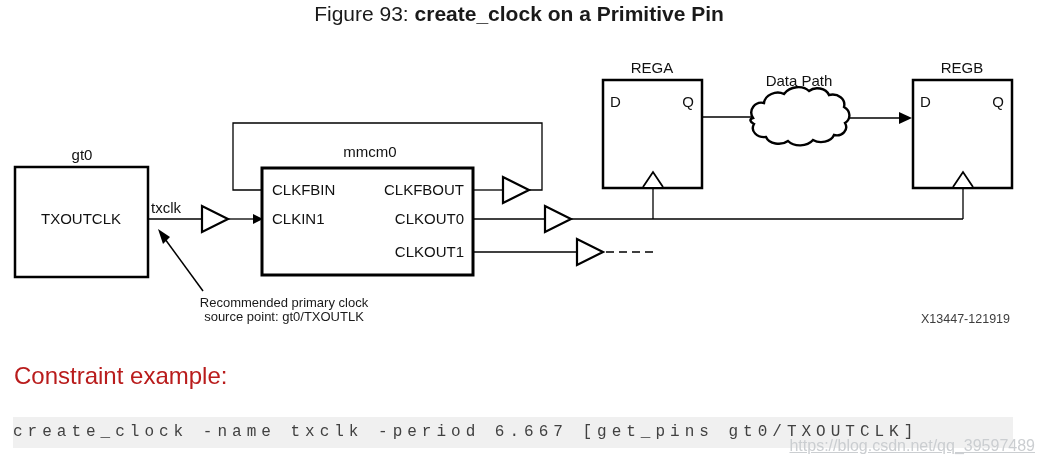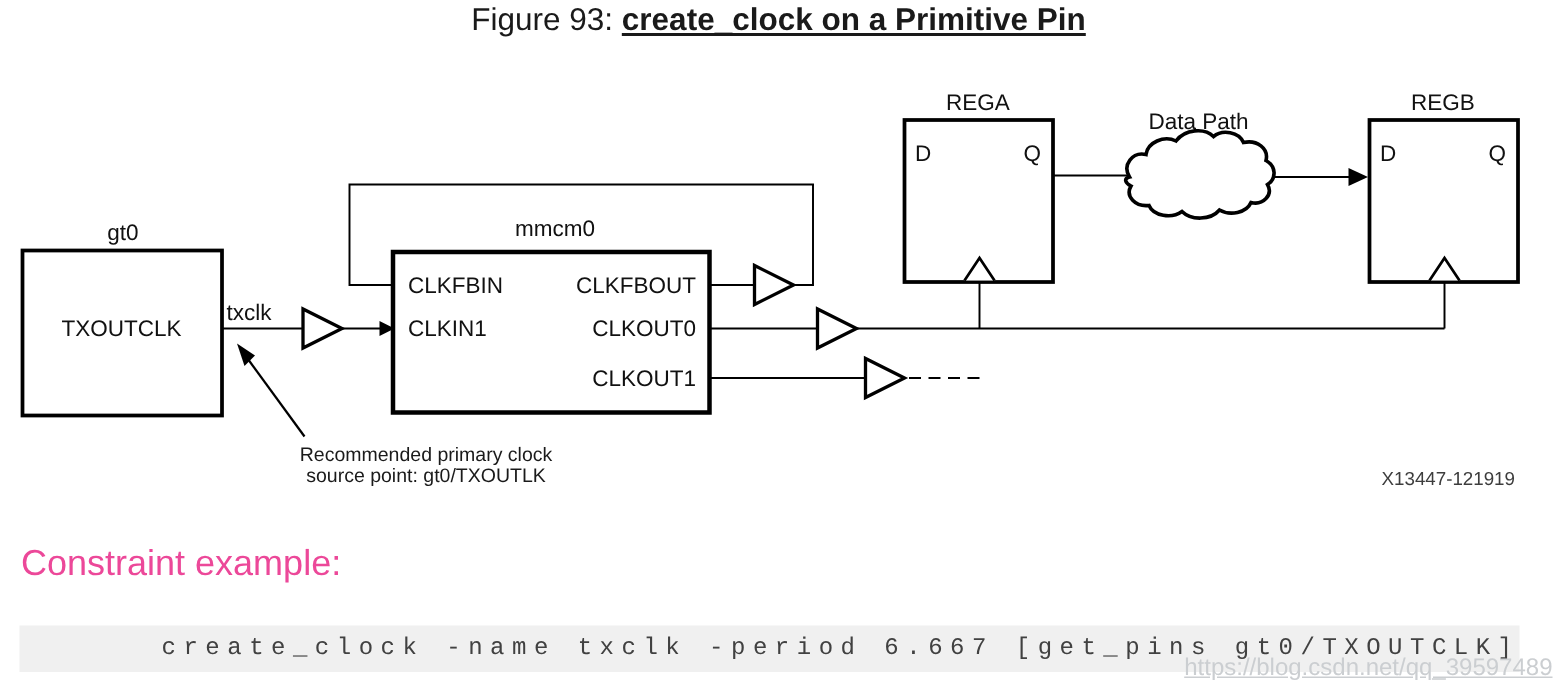--- a/index.html
+++ b/index.html
@@ -16,21 +16,21 @@
     position: absolute;
     top: 2px;
     left: 0;
     width: 100%;
     text-align: center;
     font-size: 21px;
     color: #1a1a1a;
     white-space: nowrap;
   }
   .fig-title .prefix { font-weight: 400; }
-  .fig-title .main { font-weight: 700; font-style: normal; text-decoration: underline; }
+  .fig-title .main { font-weight: 700; font-style: normal; }
   svg.diagram { position: absolute; top: 0; left: 0; }
   svg text {
     font-family: "Liberation Sans", sans-serif;
     font-size: 15px;
     fill: #111111;
   }
   svg text.small { font-size: 13px; fill: #1a1a1a; }
   svg text.figid { font-size: 12.5px; fill: #3d3d3d; }
   .wire { stroke: #000000; stroke-width: 1.3; fill: none; }
   .wire-dashed { stroke: #000000; stroke-width: 1.3; fill: none; stroke-dasharray: 8 5; }
@@ -38,38 +38,37 @@
   .buf { fill: #ffffff; stroke: #000000; stroke-width: 2.2; stroke-linejoin: miter; }
   .arrowhead { fill: #000000; stroke: none; }
   .wedge { fill: #ffffff; stroke: #000000; stroke-width: 1.8; }
   .cloud { fill: #ffffff; stroke: #000000; stroke-width: 2.4; }
   .ann-arrow { stroke: #000000; stroke-width: 1.5; }
   .constraint-heading {
     position: absolute;
     left: 14px;
     top: 362px;
     font-size: 24px;
-    color: #ec4899;
+    color: #b91c1c;
     white-space: nowrap;
   }
   .code-block {
     position: absolute;
     left: 13px;
     top: 417px;
     width: 1000px;
     height: 31px;
     background: #f0f0f0;
     line-height: 31px;
     font-family: "Liberation Mono", monospace;
     font-size: 16px;
     letter-spacing: 5px;
     color: #414141;
     white-space: nowrap;
     overflow: hidden;
-    text-align: right;
   }
   .watermark {
     position: absolute;
     right: 3px;
     top: 437px;
     font-size: 16px;
     color: #cbced1;
     white-space: nowrap;
     text-decoration: underline;
   }

